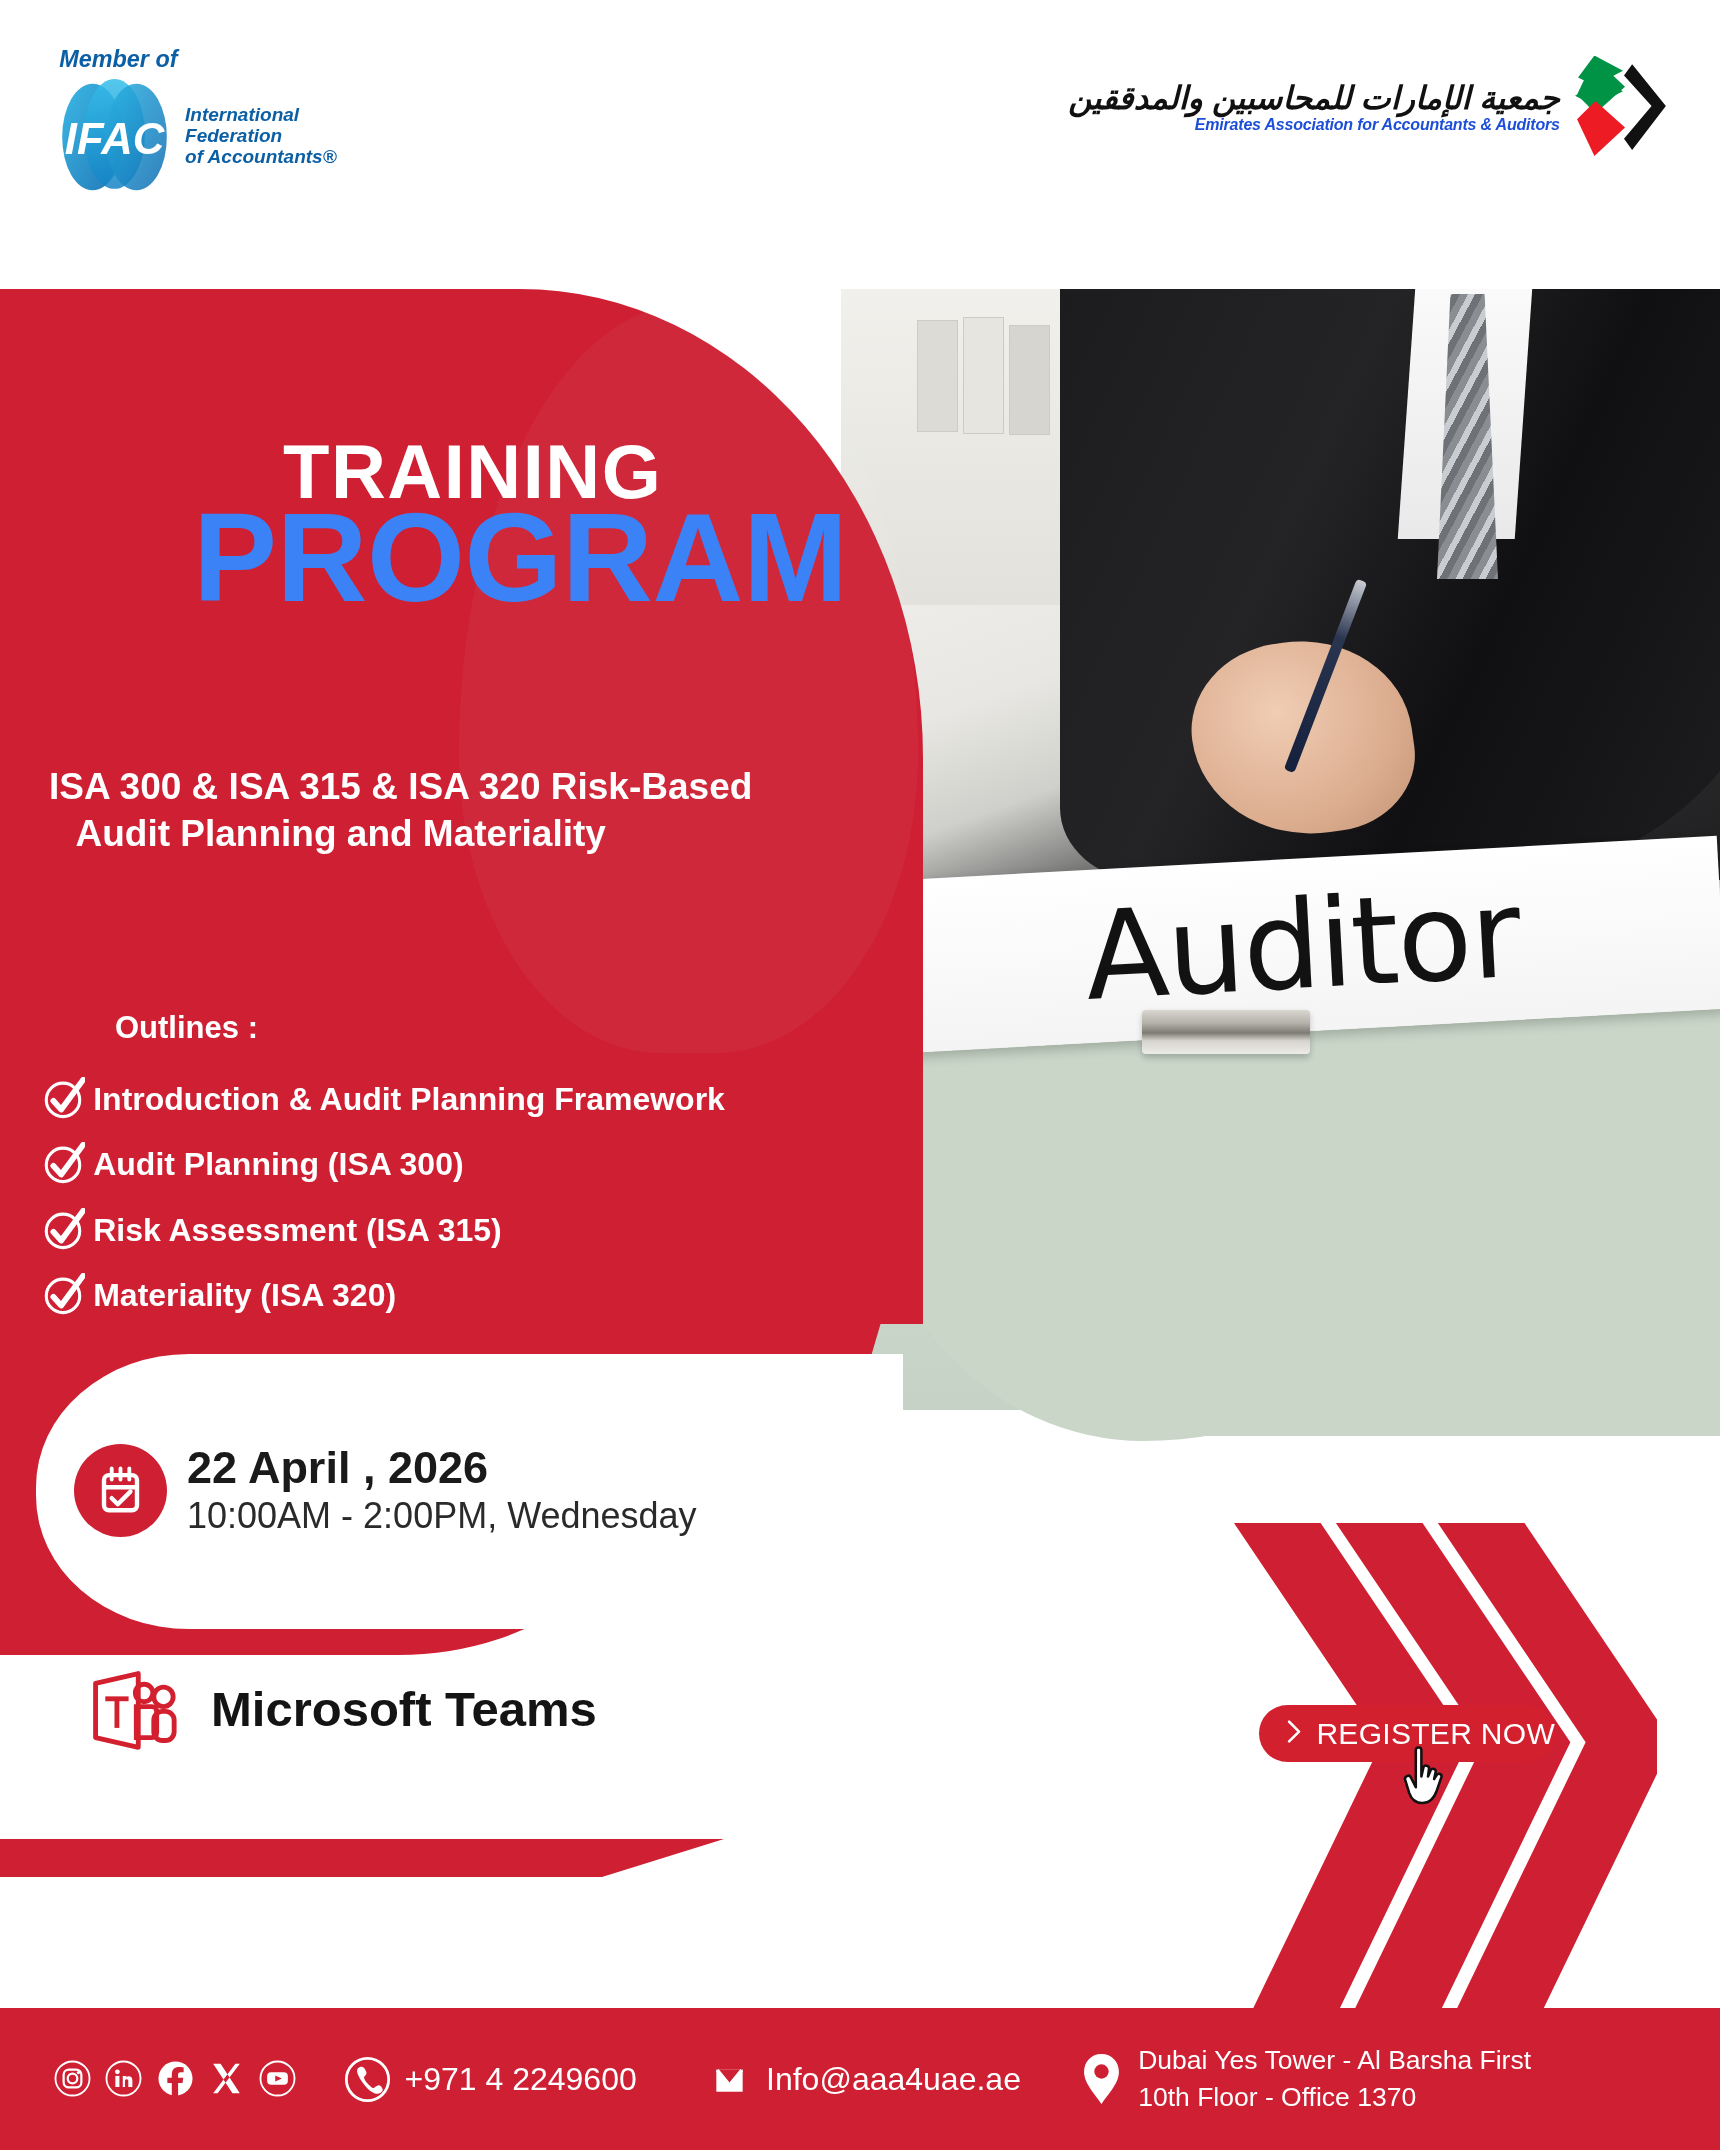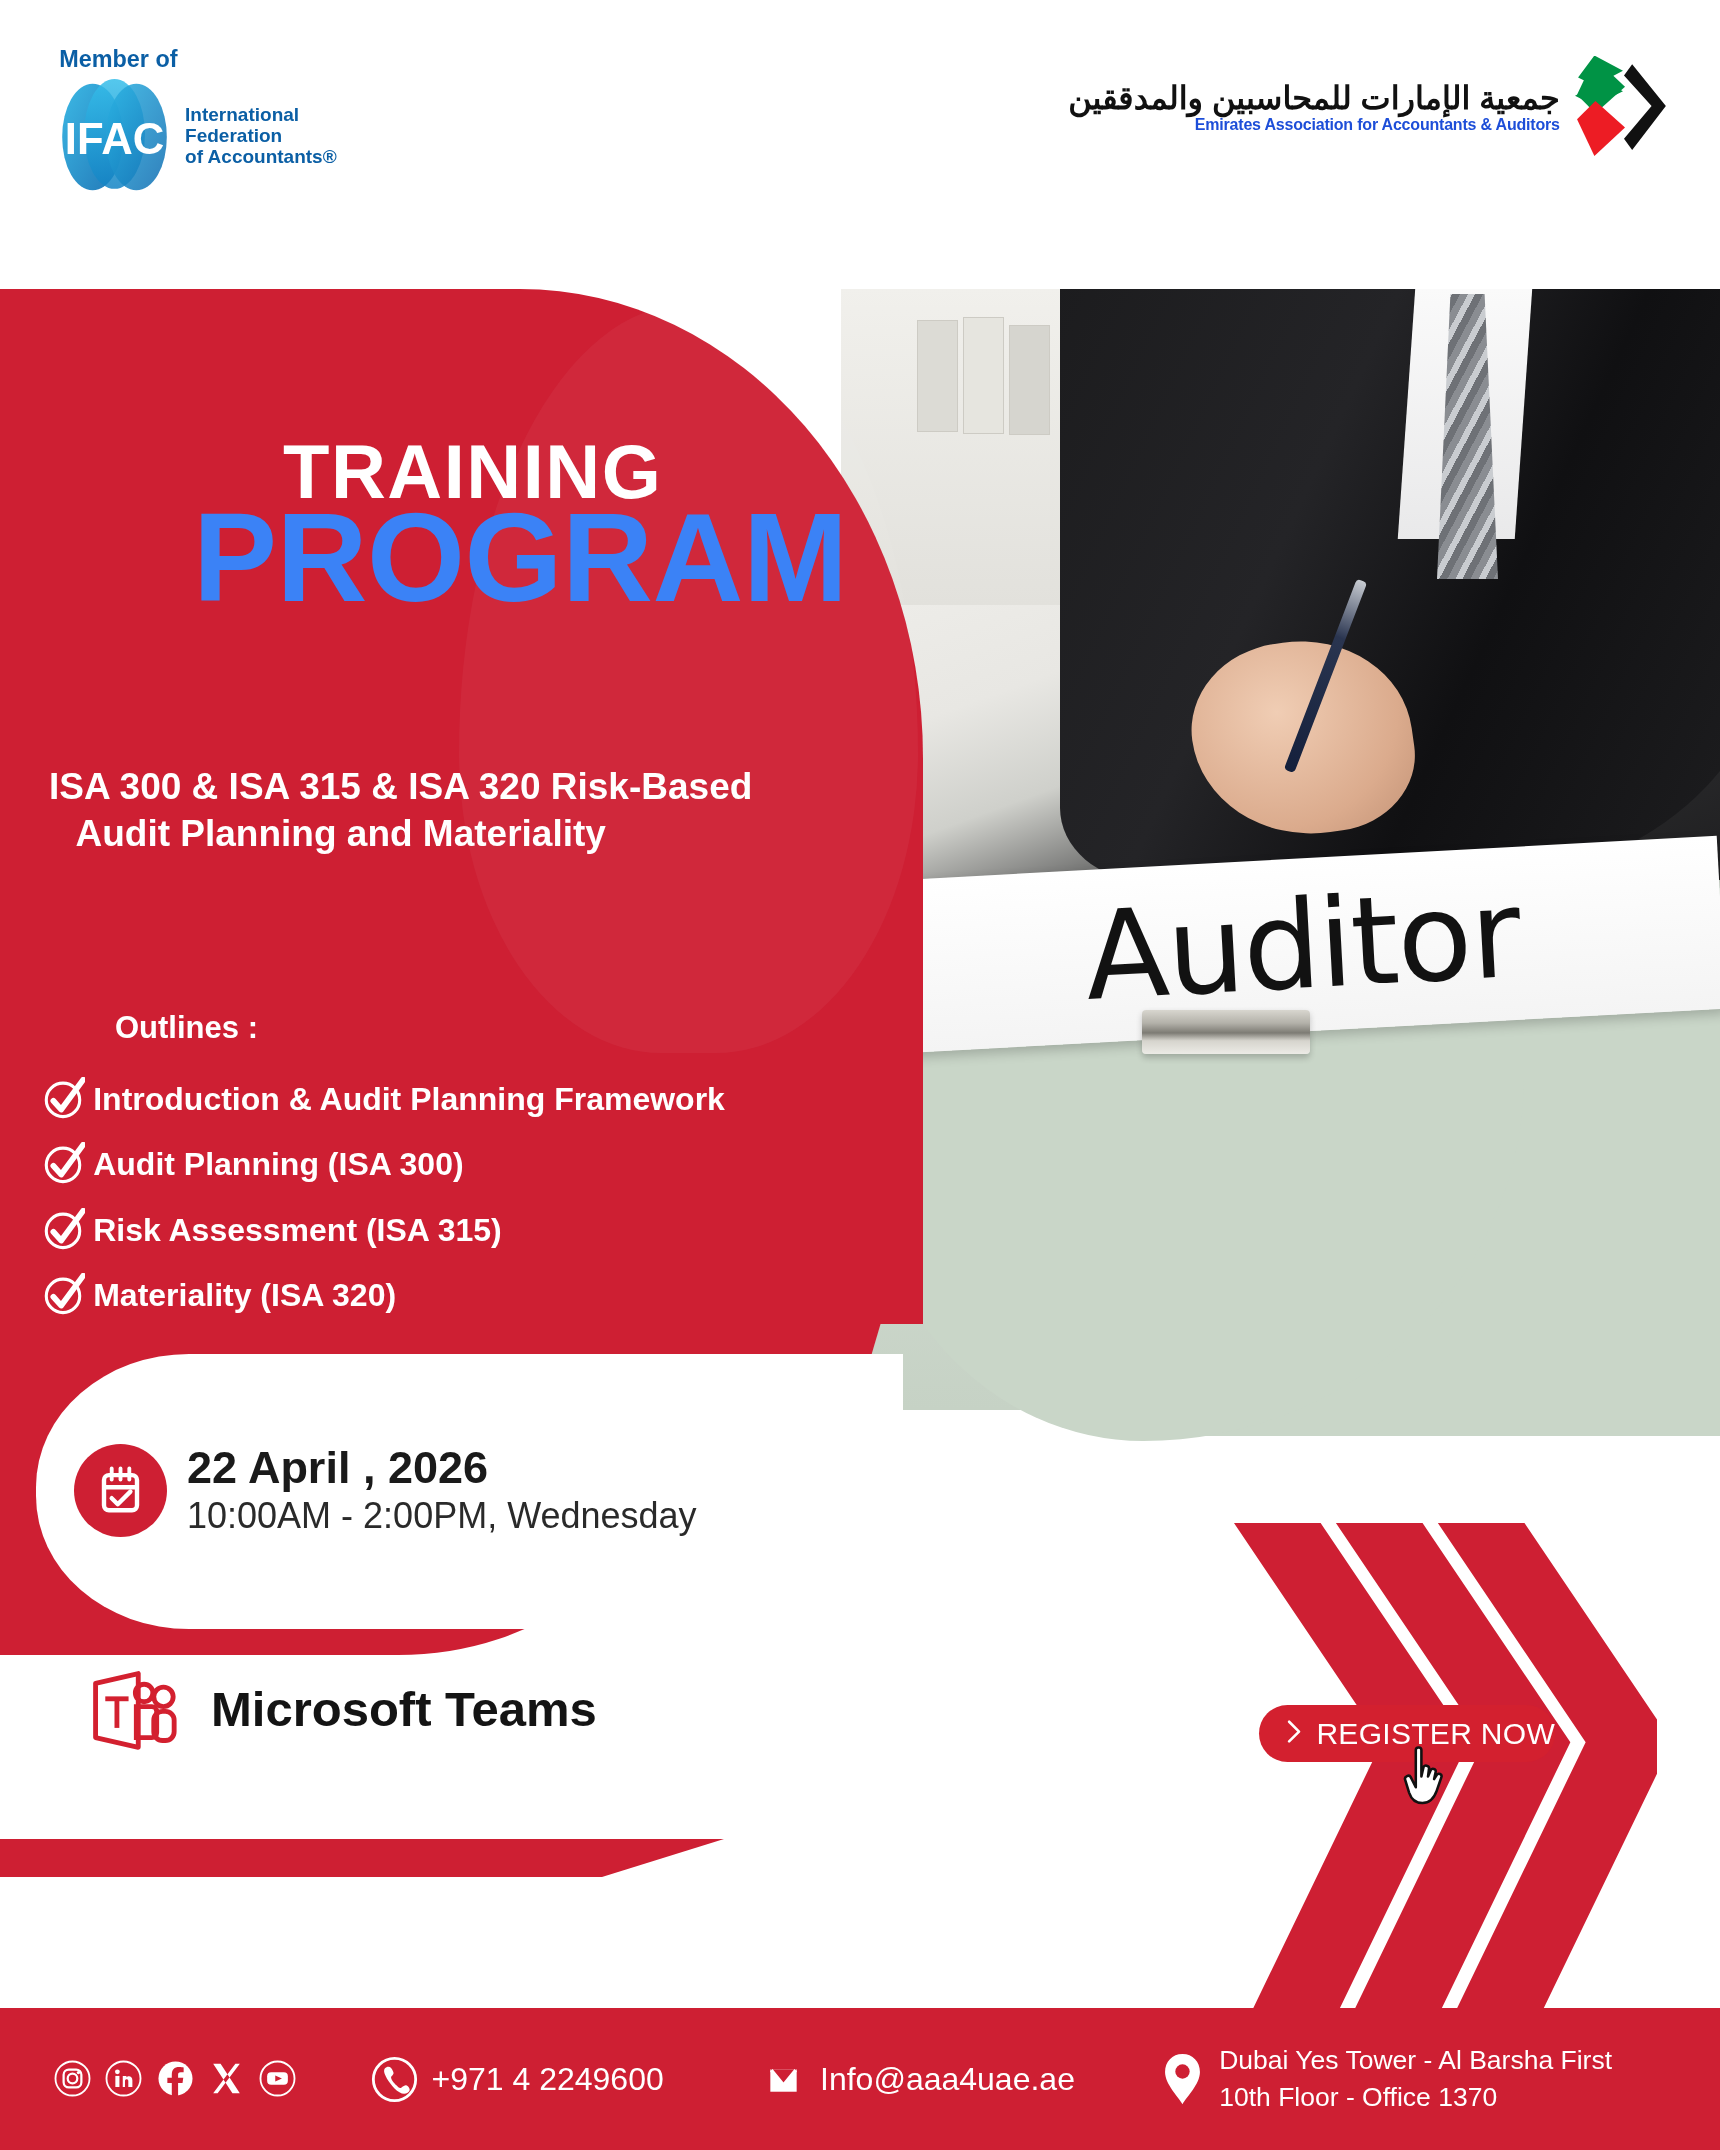--- a/index.html
+++ b/index.html
@@ -4,21 +4,21 @@
 <style>
   * { margin:0; padding:0; box-sizing:border-box; }
   html,body { background:#fff; }
   body {
     width:1720px; height:2151px;
     font-family:"Liberation Sans", sans-serif;
     position:relative; overflow:hidden;
   }
 
   
-  .header { position:absolute; top:0; left:0; width:1720px; height:289px; background:#ffffff; }
+  .header { position:absolute; top:0; left:0; width:1720px; height:289px; background:#ffffff;font-style:italic; }
 
   .ifac-block { position:absolute; left:51px; top:46px; width:326px; height:153px; }
   .ifac-member { font-size:23.4px; font-weight:bold; color:#0B5FA5; letter-spacing:0px; margin-left:8.2px;}
   .ifac-row { display:flex; align-items:center; margin-top:4.1px; }
   .ifac-mark { width:127px; height:117px; position:relative; }
   .ifac-mark svg { width:127px; height:117px; display:block; }
   .ifac-words { margin-left:7.1px; font-size:19px; line-height:1.12; font-weight:bold; color:#0B5FA5; }
 
   .eaa-block { position:absolute; right:48px; top:56px; display:flex; align-items:center; gap:15.3px; }
   .eaa-text { text-align:right; }
@@ -140,21 +140,21 @@
   .chevrons { position:absolute; left:1234px; top:1234px; width:423px; height:525px; }
 
   .regbtn { position:absolute; left:1259px; top:1416px; width:296px; height:57px;
     background:#D3202F; border-radius:30px; display:flex; align-items:center; padding-left:27.5px; gap:15.3px;}
   .regbtn .cv { width:17.3px; height:27.5px; }
   .regbtn .lbl { color:#fff; font-size:30px; font-weight:400; letter-spacing:0.3px; white-space:nowrap;}
   .cursor-hand { position:absolute; left:1399px; top:1455px; width:56px; height:76px; }
 
   
   .footer { position:absolute; left:0; top:2008px; width:1720px; height:142px; background:#CE1F33;
-    display:flex; align-items:center;gap:27px; }
+    display:flex; align-items:center; }
   .social { display:flex; align-items:center; gap:14.3px; margin-left:54px; }
   .social svg { width:37px; height:37px; }
   .fgroup { display:flex; align-items:center; margin-left:48px; }
   .fgroup .fico { width:47px; height:47px; flex:0 0 47px; }
   .fgroup .ftxt { color:#fff; font-size:32px; font-weight:400; margin-left:13.3px; white-space:nowrap;}
   .fgroup.addr { margin-left:61px; }
   .fgroup.addr .fico { width:39px; height:52px; flex:0 0 39px;}
   .addr-lines { margin-left:17.3px; }
   .addr-lines div { color:#fff; font-size:26.5px; line-height:1.38; white-space:nowrap; }
   .fgroup.mail { margin-left:69px; }

